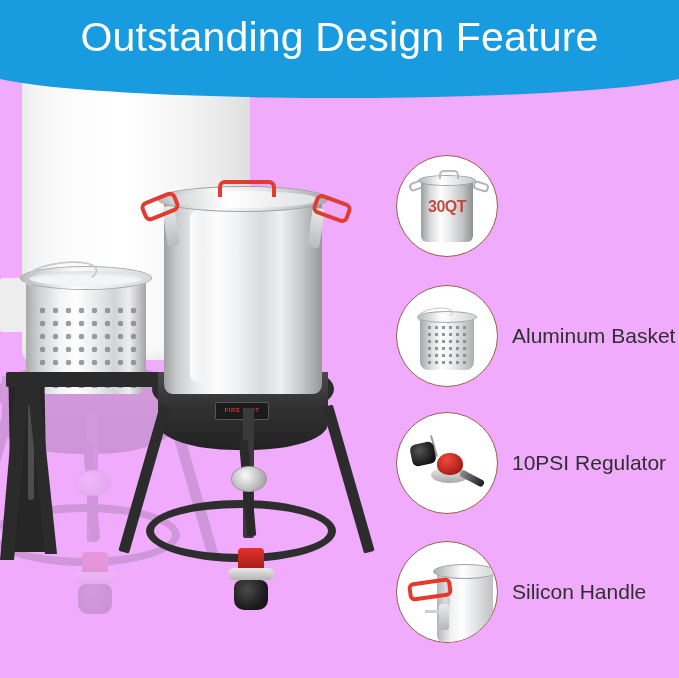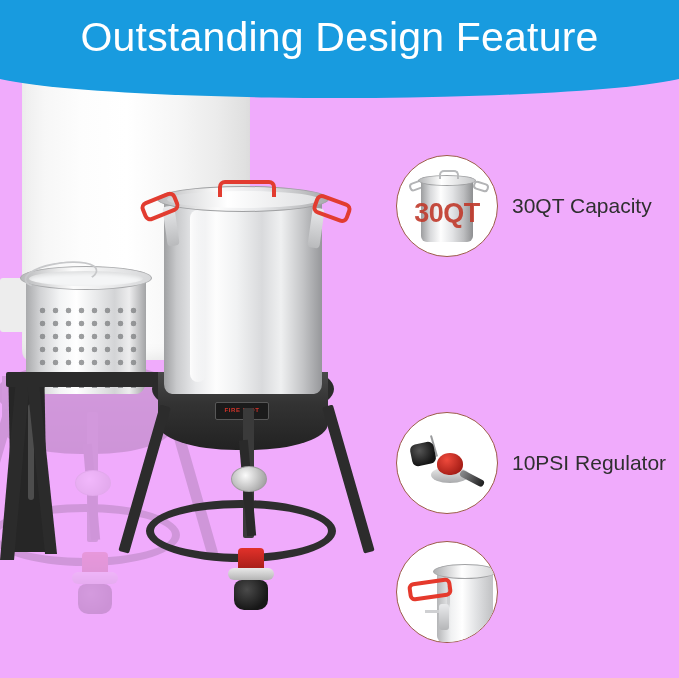--- a/index.html
+++ b/index.html
@@ -457,21 +457,21 @@
   }
   .ic-pot-ear.l { left: 12px; top: 25px; transform: rotate(-20deg); }
   .ic-pot-ear.r { left: 76px; top: 26px; transform: rotate(18deg); }
   .ic-qt {
     position: absolute;
     left: 0;
     right: 0;
     top: 42px;
     text-align: center;
     color: #c0392b;
-    font-size: 27px;
+    font-size: 16px;
     font-weight: 700;
     letter-spacing: -0.5px;
     opacity: .9;
   }
 
   
   .ic-bskt-body {
     position: absolute;
     left: 23px;
     top: 30px;
@@ -689,39 +689,49 @@
 
     <div class="feature f1">
       <div class="circle">
         <div class="ic-pot-ear l"></div>
         <div class="ic-pot-ear r"></div>
         <div class="ic-pot-body"></div>
         <div class="ic-pot-lid"></div>
         <div class="ic-pot-knob"></div>
         <div class="ic-qt">30QT</div>
       </div>
-      <div class="feature-label">30QT Capacity</div>
     </div>
 
+    <div class="feature f2">
+      <div class="circle">
+        <div class="ic-bskt-body">
+          <div class="ic-bskt-holes"></div>
+        </div>
+        <div class="ic-bskt-rim"></div>
+        <div class="ic-bskt-wire"></div>
+      </div>
+      <div class="feature-label">Aluminum Basket</div>
+    </div>
 
     <div class="feature f3">
       <div class="circle">
         <div class="ic-reg-pin"></div>
         <div class="ic-reg-knob"></div>
         <div class="ic-reg-disc"></div>
         <div class="ic-reg-red"></div>
         <div class="ic-reg-hose"></div>
       </div>
       <div class="feature-label">10PSI Regulator</div>
     </div>
 
     <div class="feature f4">
       <div class="circle">
         <div class="ic-sh-pot"></div>
         <div class="ic-sh-rim"></div>
         <div class="ic-sh-arm"></div>
         <div class="ic-sh-red"></div>
         <div class="ic-sh-lug"></div>
       </div>
+      <div class="feature-label">Silicon Handle</div>
     </div>
 
   </div>
 </div>
 
 </body></html>

